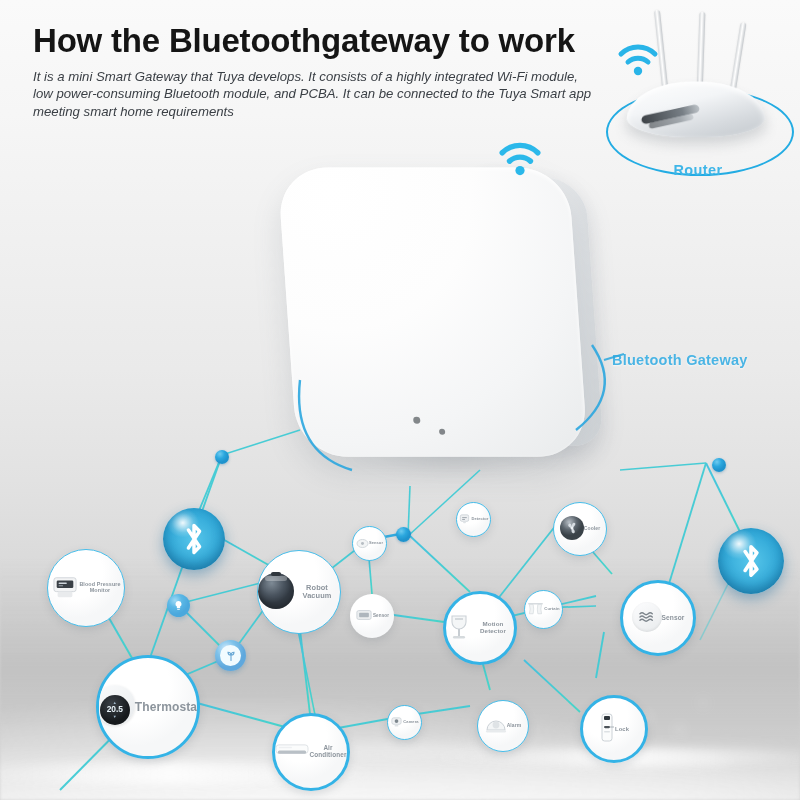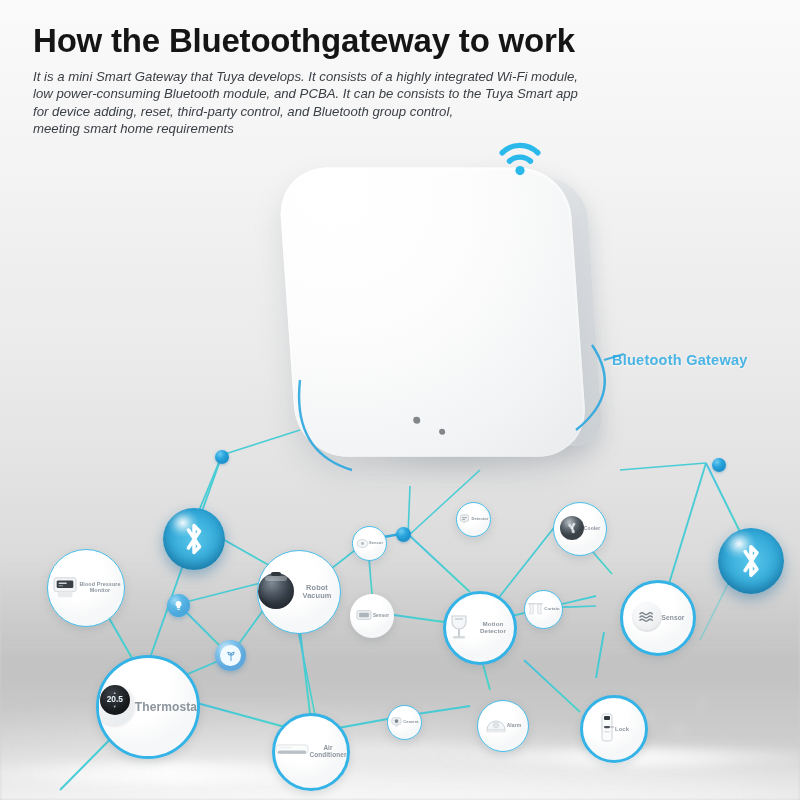--- a/index.html
+++ b/index.html
@@ -167,26 +167,45 @@
     <div class="blob" style="left:676px;top:726px;width:7px;height:7px;opacity:.70;"></div>
     <div class="blob" style="left:700px;top:700px;width:6px;height:6px;opacity:.60;"></div>
   </div>
   <div class="bg-streak" style="left:-40px;top:762px;width:420px;height:22px;"></div>
   <div class="bg-streak" style="left:430px;top:748px;width:400px;height:18px;"></div>
 
   <div class="hdr">
     <div class="title">How the Bluetoothgateway to work</div>
     <div class="subtitle">
       <div>It is a mini Smart Gateway that Tuya develops. It consists of a highly integrated Wi-Fi module,</div>
-      <div>low power-consuming Bluetooth module, and PCBA. It can be consists to the Tuya Smart app</div>
-      <div>for device adding, reset, third-party control, and Bluetooth group control,</div>
+      <div>low power-consuming Bluetooth module, and PCBA. It can be connected to the Tuya Smart app</div>
       <div>meeting smart home requirements</div>
     </div>
   </div>
 
+  <div class="router-wrap">
+    <div class="antenna" style="left:60px;top:6px;height:78px;transform:rotate(-6deg);"></div>
+    <div class="antenna" style="left:100px;top:8px;height:82px;transform:rotate(2deg);"></div>
+    <div class="antenna" style="left:136px;top:18px;height:84px;transform:rotate(9deg);"></div>
+    <div class="router-ellipse"></div>
+    <div class="router-body">
+      <div class="router-vent"></div>
+      <div class="router-vent v2"></div>
+    </div>
+    <div class="wifi-router">
+      <svg width="44" height="38" viewBox="0 0 44 38">
+        <g fill="none" stroke="#29b4e8" stroke-linecap="round" stroke-width="5">
+          <path d="M5 14 A24 24 0 0 1 39 14"></path>
+          <path d="M12 22 A15 15 0 0 1 32 22"></path>
+        </g>
+        <circle cx="22" cy="31" r="4.2" fill="#29b4e8"></circle>
+      </svg>
+    </div>
+    <div class="router-label">Router</div>
+  </div>
 
   <div class="gw-shadow"></div>
   <div class="gateway">
     <div class="gw-side"></div>
     <div class="gw-top">
       <div class="gw-led" style="left:118px;top:250px;width:7px;height:7px;"></div>
       <div class="gw-led" style="left:143px;top:262px;width:6px;height:6px;"></div>
     </div>
   </div>
   <div class="wifi-gw">
@@ -290,21 +309,21 @@
         <rect x="8" y="11" width="5" height="1.3" rx=".6" fill="#9aa2aa"></rect>
         <rect x="7" y="18" width="16" height="6" rx="1.6" fill="#e9ebed"></rect>
       </svg>
     </div>
     <div class="nlabel" style="font-size:5.4px;">Blood Pressure
 Monitor</div>
   </div>
 
   <div class="node ring" style="left:96px;top:655px;width:98px;height:98px;">
     <div class="nicon" style="margin-bottom:4px;position:relative;">
-      <div style="width:40px;height:40px;border-radius:50%;background:linear-gradient(150deg,#fafbfc,#e7eaec);display:flex;align-items:flex-start;justify-content:center;box-shadow:0 1px 3px rgba(0,0,0,.12);">
+      <div style="width:40px;height:40px;border-radius:50%;background:linear-gradient(150deg,#fafbfc,#e7eaec);display:flex;align-items:flex-end;justify-content:center;box-shadow:0 1px 3px rgba(0,0,0,.12);">
         <div style="width:30px;height:30px;border-radius:50%;background:radial-gradient(60% 60% at 40% 30%,#3a4046,#16191c);display:flex;flex-direction:column;align-items:center;justify-content:center;">
           <div style="font-size:4px;color:#9fb7c9;line-height:1;">▲</div>
           <div style="font-size:8.4px;color:#eaf4fa;font-weight:bold;line-height:1.1;">20.5</div>
           <div style="font-size:4px;color:#9fb7c9;line-height:1;">▼</div>
         </div>
       </div>
     </div>
     <div class="nlabel" style="font-size:12px;">Thermostat</div>
   </div>
 

